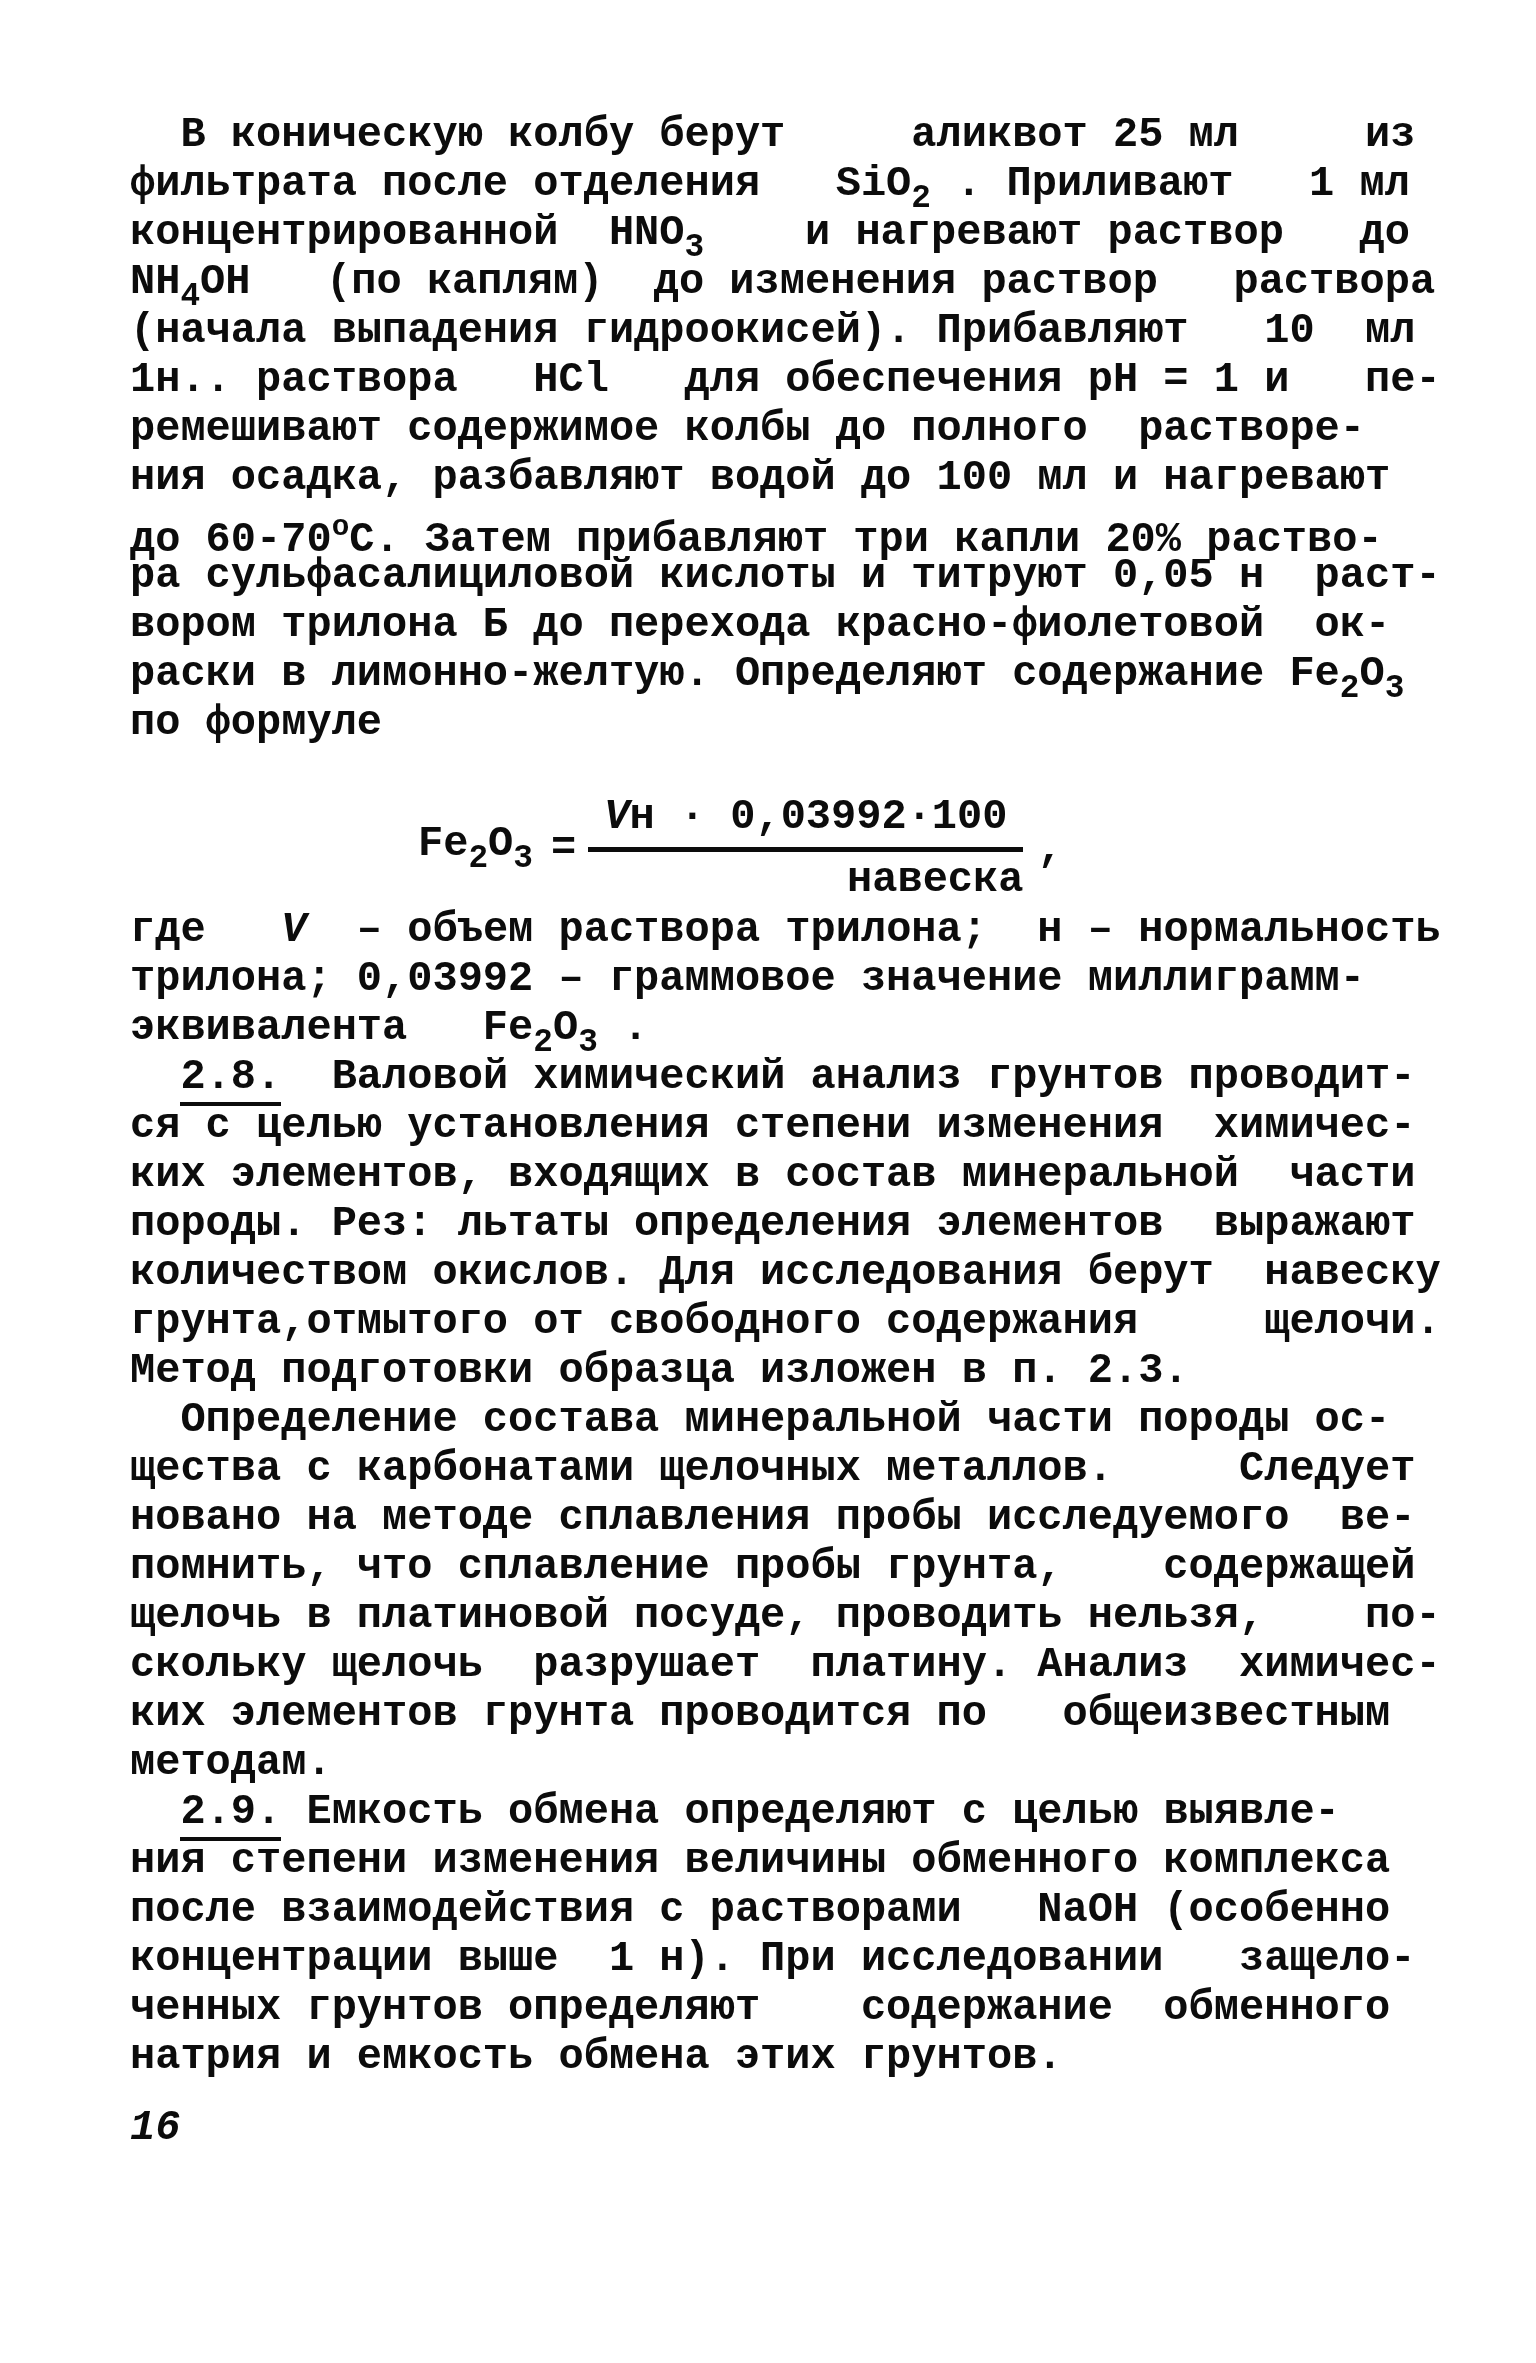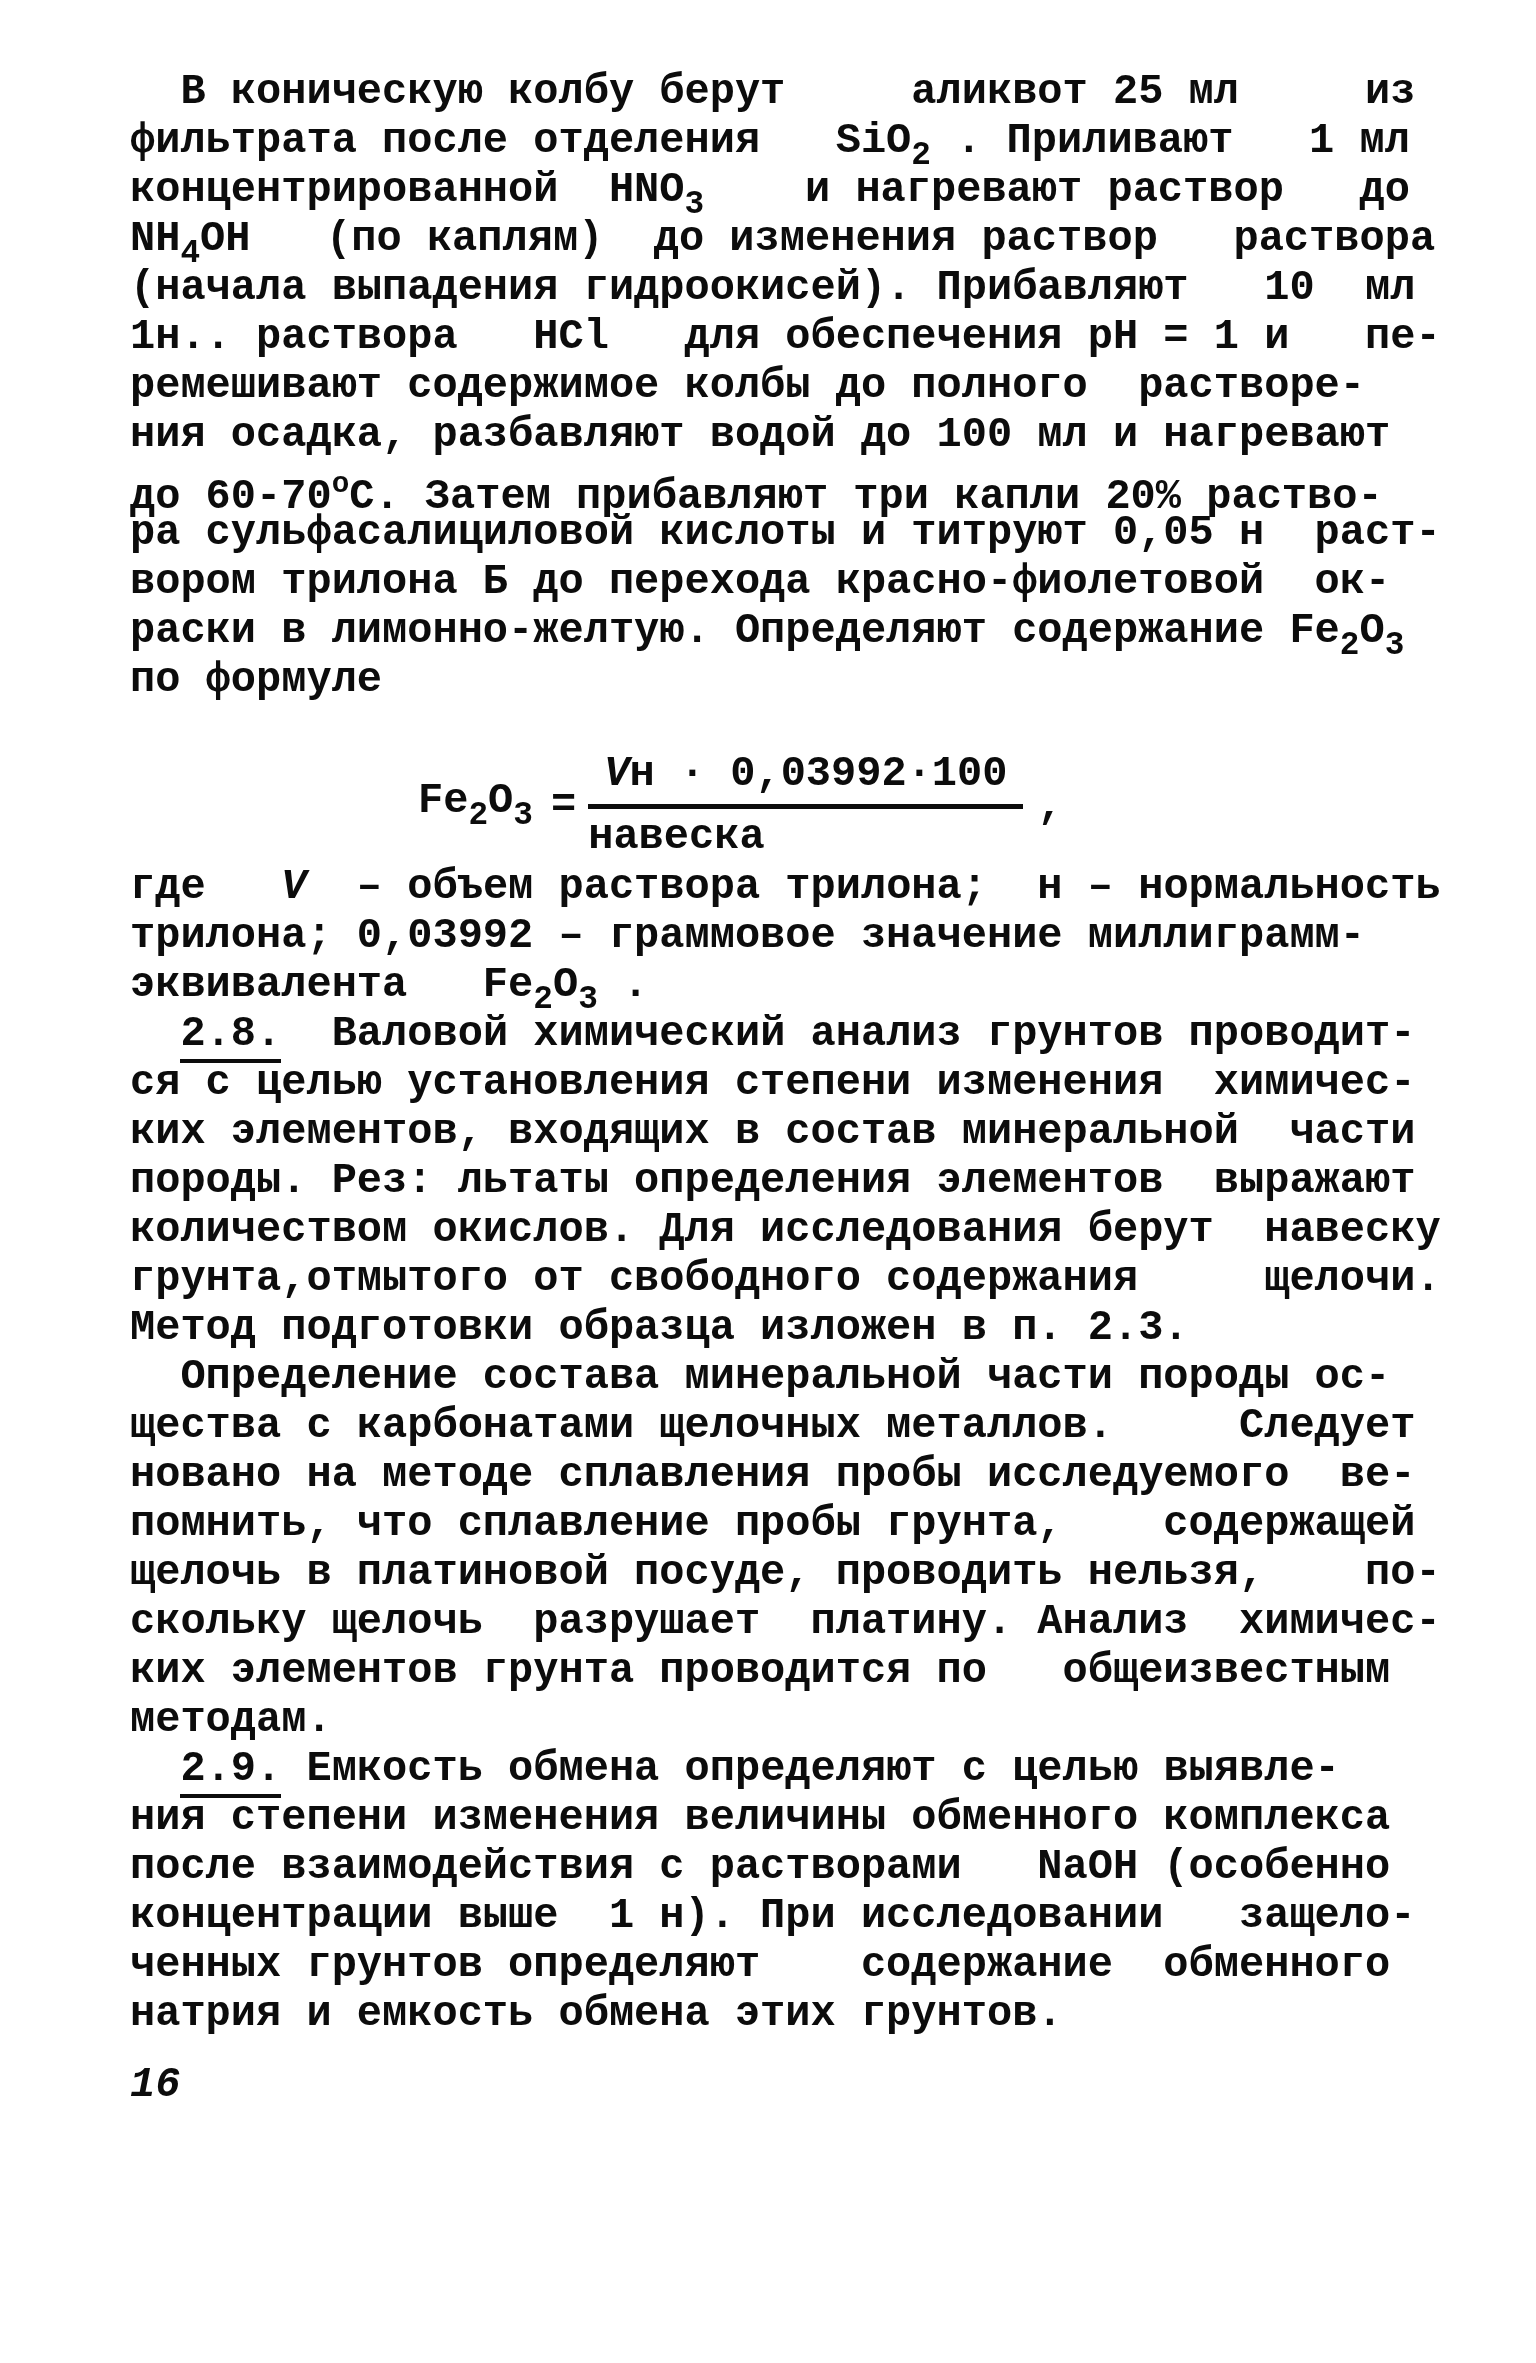--- a/index.html
+++ b/index.html
@@ -2,31 +2,31 @@
 <html><head>
 <meta charset="utf-8">
 <style>
   html,body{margin:0;padding:0;background:#ffffff;}
   body{width:1536px;height:2363px;overflow:hidden;}
   .page{
     position:relative;box-sizing:border-box;
     width:1536px;height:2363px;background:#ffffff;color:#0c0c0c;
     font-family:"Liberation Mono","DejaVu Sans Mono",monospace;
     font-weight:700;font-size:42px;
-    padding:68px 30px 0 130px;
+    padding:111px 30px 0 130px;
   }
   .line{white-space:pre;height:49px;line-height:49px;}
   .sub{font-size:0.78em;vertical-align:-0.38em;}
   .sup{font-size:0.70em;vertical-align:0.55em;}
   .u{border-bottom:4px solid currentColor;padding-bottom:1px;}
   .i{font-style:italic;}
   .formula{height:114px;display:flex;align-items:center;margin-left:288px;margin-top:44px;}
   .formula .lhs{white-space:pre;}
   .formula .eq{margin:0 12px 0 18px;}
-  .frac{display:inline-block;text-align:left;}
+  .frac{display:inline-block;text-align:right;}
   .frac .num{display:block;white-space:pre;line-height:49px;padding:0 16px 5px;border-bottom:5px solid currentColor;}
   .frac .den{display:block;line-height:50px;padding-top:3px;}
   .formula .comma{margin-left:14px;}
   .pageno{margin-top:22px;font-style:italic;}
 </style>
 </head>
 <body>
 
 <div class="page">
 

